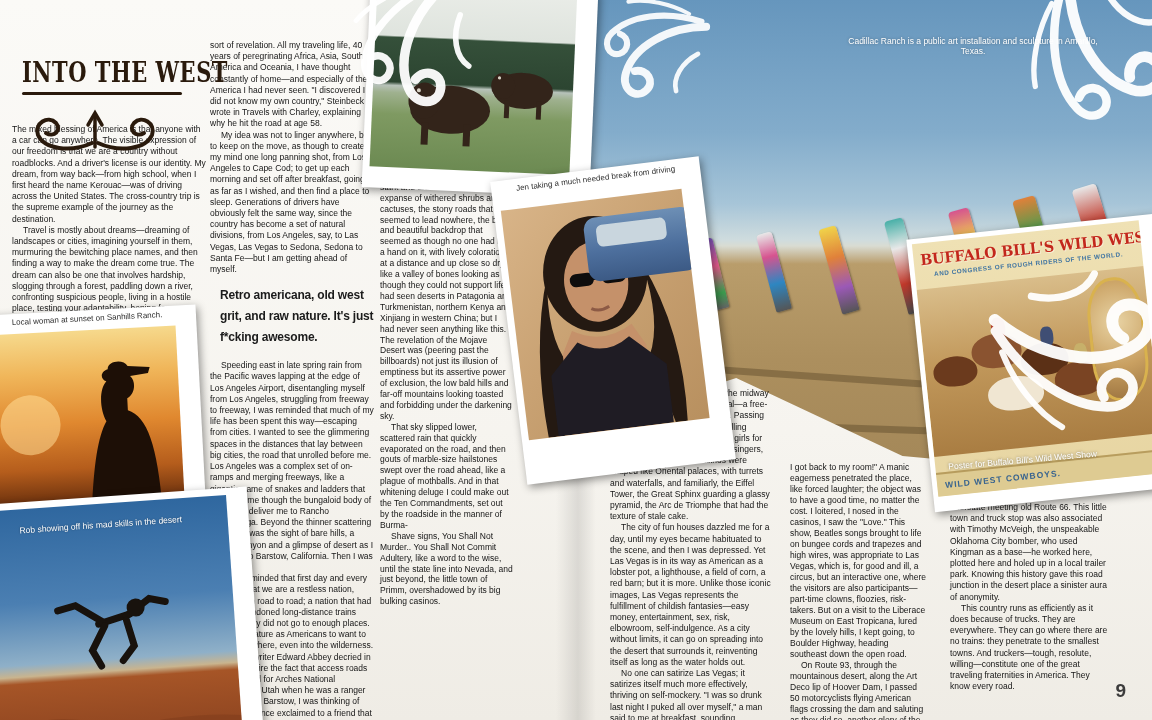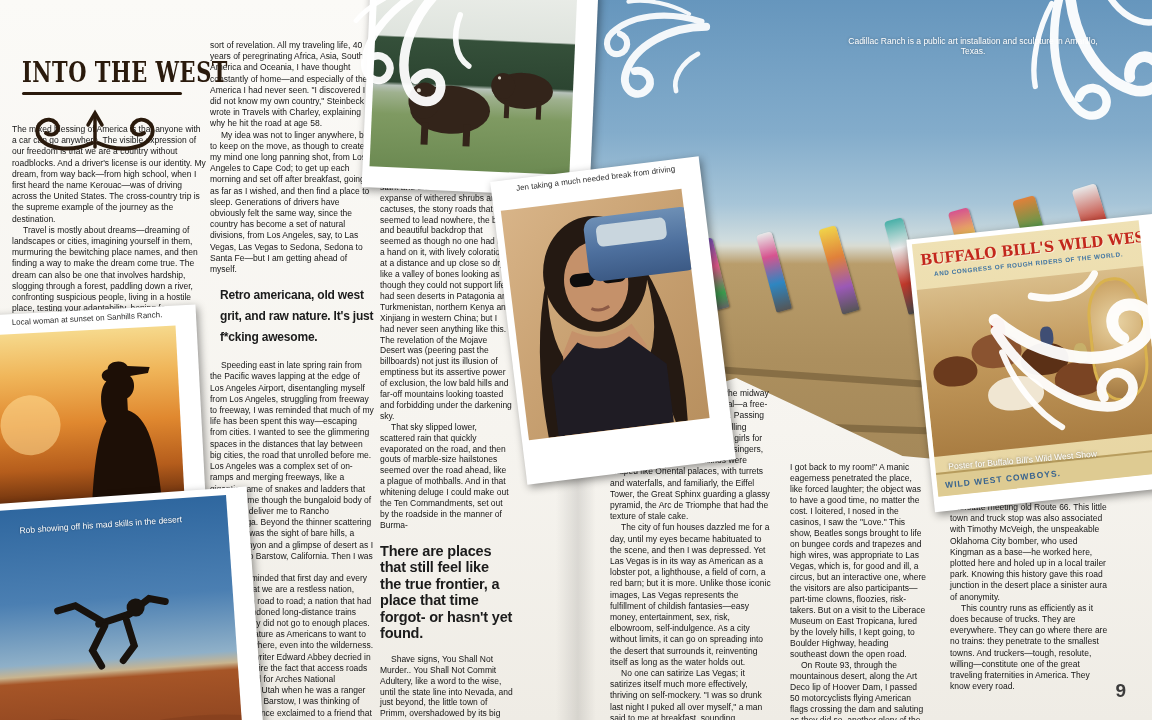--- a/index.html
+++ b/index.html
@@ -173,22 +173,21 @@
     <p>sort of revelation. All my traveling life, 40 years of peregrinating Africa, Asia, South America and Oceania, I have thought constantly of home—and especially of the America I had never seen. "I discovered I did not know my own country," Steinbeck wrote in Travels with Charley, explaining why he hit the road at age 58.</p>
     <p>My idea was not to linger anywhere, but to keep on the move, as though to create in my mind one long panning shot, from Los Angeles to Cape Cod; to get up each morning and set off after breakfast, going as far as I wished, and then find a place to sleep. Generations of drivers have obviously felt the same way, since the country has become a set of natural divisions, from Los Angeles, say, to Las Vegas, Las Vegas to Sedona, Sedona to Santa Fe—but I am getting ahead of myself.</p>
     <p class="pullquote pq1">Retro americana, old west grit, and raw nature. It's just f*cking awesome.</p>
     <p>Speeding east in late spring rain from the Pacific waves lapping at the edge of Los Angeles Airport, disentangling myself from Los Angeles, struggling from freeway to freeway, I was reminded that much of my life has been spent this way—escaping from cities. I wanted to see the glimmering spaces in the distances that lay between big cities, the road that unrolled before me. Los Angeles was a complex set of on-ramps and merging freeways, like a gigantic game of snakes and ladders that propelled me though the bungaloid body of the city to deliver me to Rancho Cucamonga. Beyond the thinner scattering of houses was the sight of bare hills, a distinct canyon and a glimpse of desert as I cruised into Barstow, California. Then I was happy.</p>
     <p>I was reminded that first day and every day after that we are a restless nation, rattling from road to road; a nation that had largely abandoned long-distance trains because they did not go to enough places. It is in our nature as Americans to want to drive everywhere, even into the wilderness. The nature writer Edward Abbey decried in Desert Solitaire the fact that access roads were planned for Arches National Monument in Utah when he was a ranger there. Around Barstow, I was thinking of Abbey, who once exclaimed to a friend that the most glorious vision he'd beheld in his life was "the sight of a billboard burning against the sky."</p>
 
   </section>
 
   <section class="col col3">
     <p>with everything that lay around them—the landscape that was so stark and dramatic as a brooding expanse of withered shrubs and fat cactuses, the stony roads that seemed to lead nowhere, the bleak and beautiful backdrop that seemed as though no one had laid a hand on it, with lively colorations at a distance and up close so dry, like a valley of bones looking as though they could not support life. I had seen deserts in Patagonia and Turkmenistan, northern Kenya and Xinjiang in western China; but I had never seen anything like this. The revelation of the Mojave Desert was (peering past the billboards) not just its illusion of emptiness but its assertive power of exclusion, the low bald hills and far-off mountains looking toasted and forbidding under the darkening sky.</p>
-    <p>That sky slipped lower, scattered rain that quickly evaporated on the road, and then gouts of marble-size hailstones seemed over the road ahead, like a plague of mothballs. And in that whitening deluge I could make out the Ten Commandments, set out by the roadside in the manner of Burma-</p>
-    <p class="pullquote pq2">There are places that still feel like the true frontier, a place that time forgot- or hasn't yet found.</p>
+    <p>That sky slipped lower, scattered rain that quickly evaporated on the road, and then gouts of marble-size hailstones swept over the road ahead, like a plague of mothballs. And in that whitening deluge I could make out the Ten Commandments, set out by the roadside in the manner of Burma-</p>
     <p>Shave signs, You Shall Not Murder.. You Shall Not Commit Adultery, like a word to the wise, until the state line into Nevada, and just beyond, the little town of Primm, overshadowed by its big bulking casinos.</p>
 
   </section>
 
   <section class="col col4">
     <p>down the Strip, which was like the midway of the largest imaginable carnival—a free-for-all, with masks and bingeing. Passing me were slow-moving trucks, pulling mobile billboards that advertised girls for hire and restaurants, magicians, singers, shows. The hotels and casinos were shaped like Oriental palaces, with turrets and waterfalls, and familiarly, the Eiffel Tower, the Great Sphinx guarding a glassy pyramid, the Arc de Triomphe that had the texture of stale cake.</p>
     <p>The city of fun houses dazzled me for a day, until my eyes became habituated to the scene, and then I was depressed. Yet Las Vegas is in its way as American as a lobster pot, a lighthouse, a field of corn, a red barn; but it is more. Unlike those iconic images, Las Vegas represents the fulfillment of childish fantasies—easy money, entertainment, sex, risk, elbowroom, self-indulgence. As a city without limits, it can go on spreading into the desert that surrounds it, reinventing itself as long as the water holds out.</p>
     <p>No one can satirize Las Vegas; it satirizes itself much more effectively, thriving on self-mockery. "I was so drunk last night I puked all over myself," a man said to me at breakfast, sounding delighted. "Like I was really drunk. It was great. I didn't know where I was. I just fell down. I don't even know how</p>
   </section>
 

